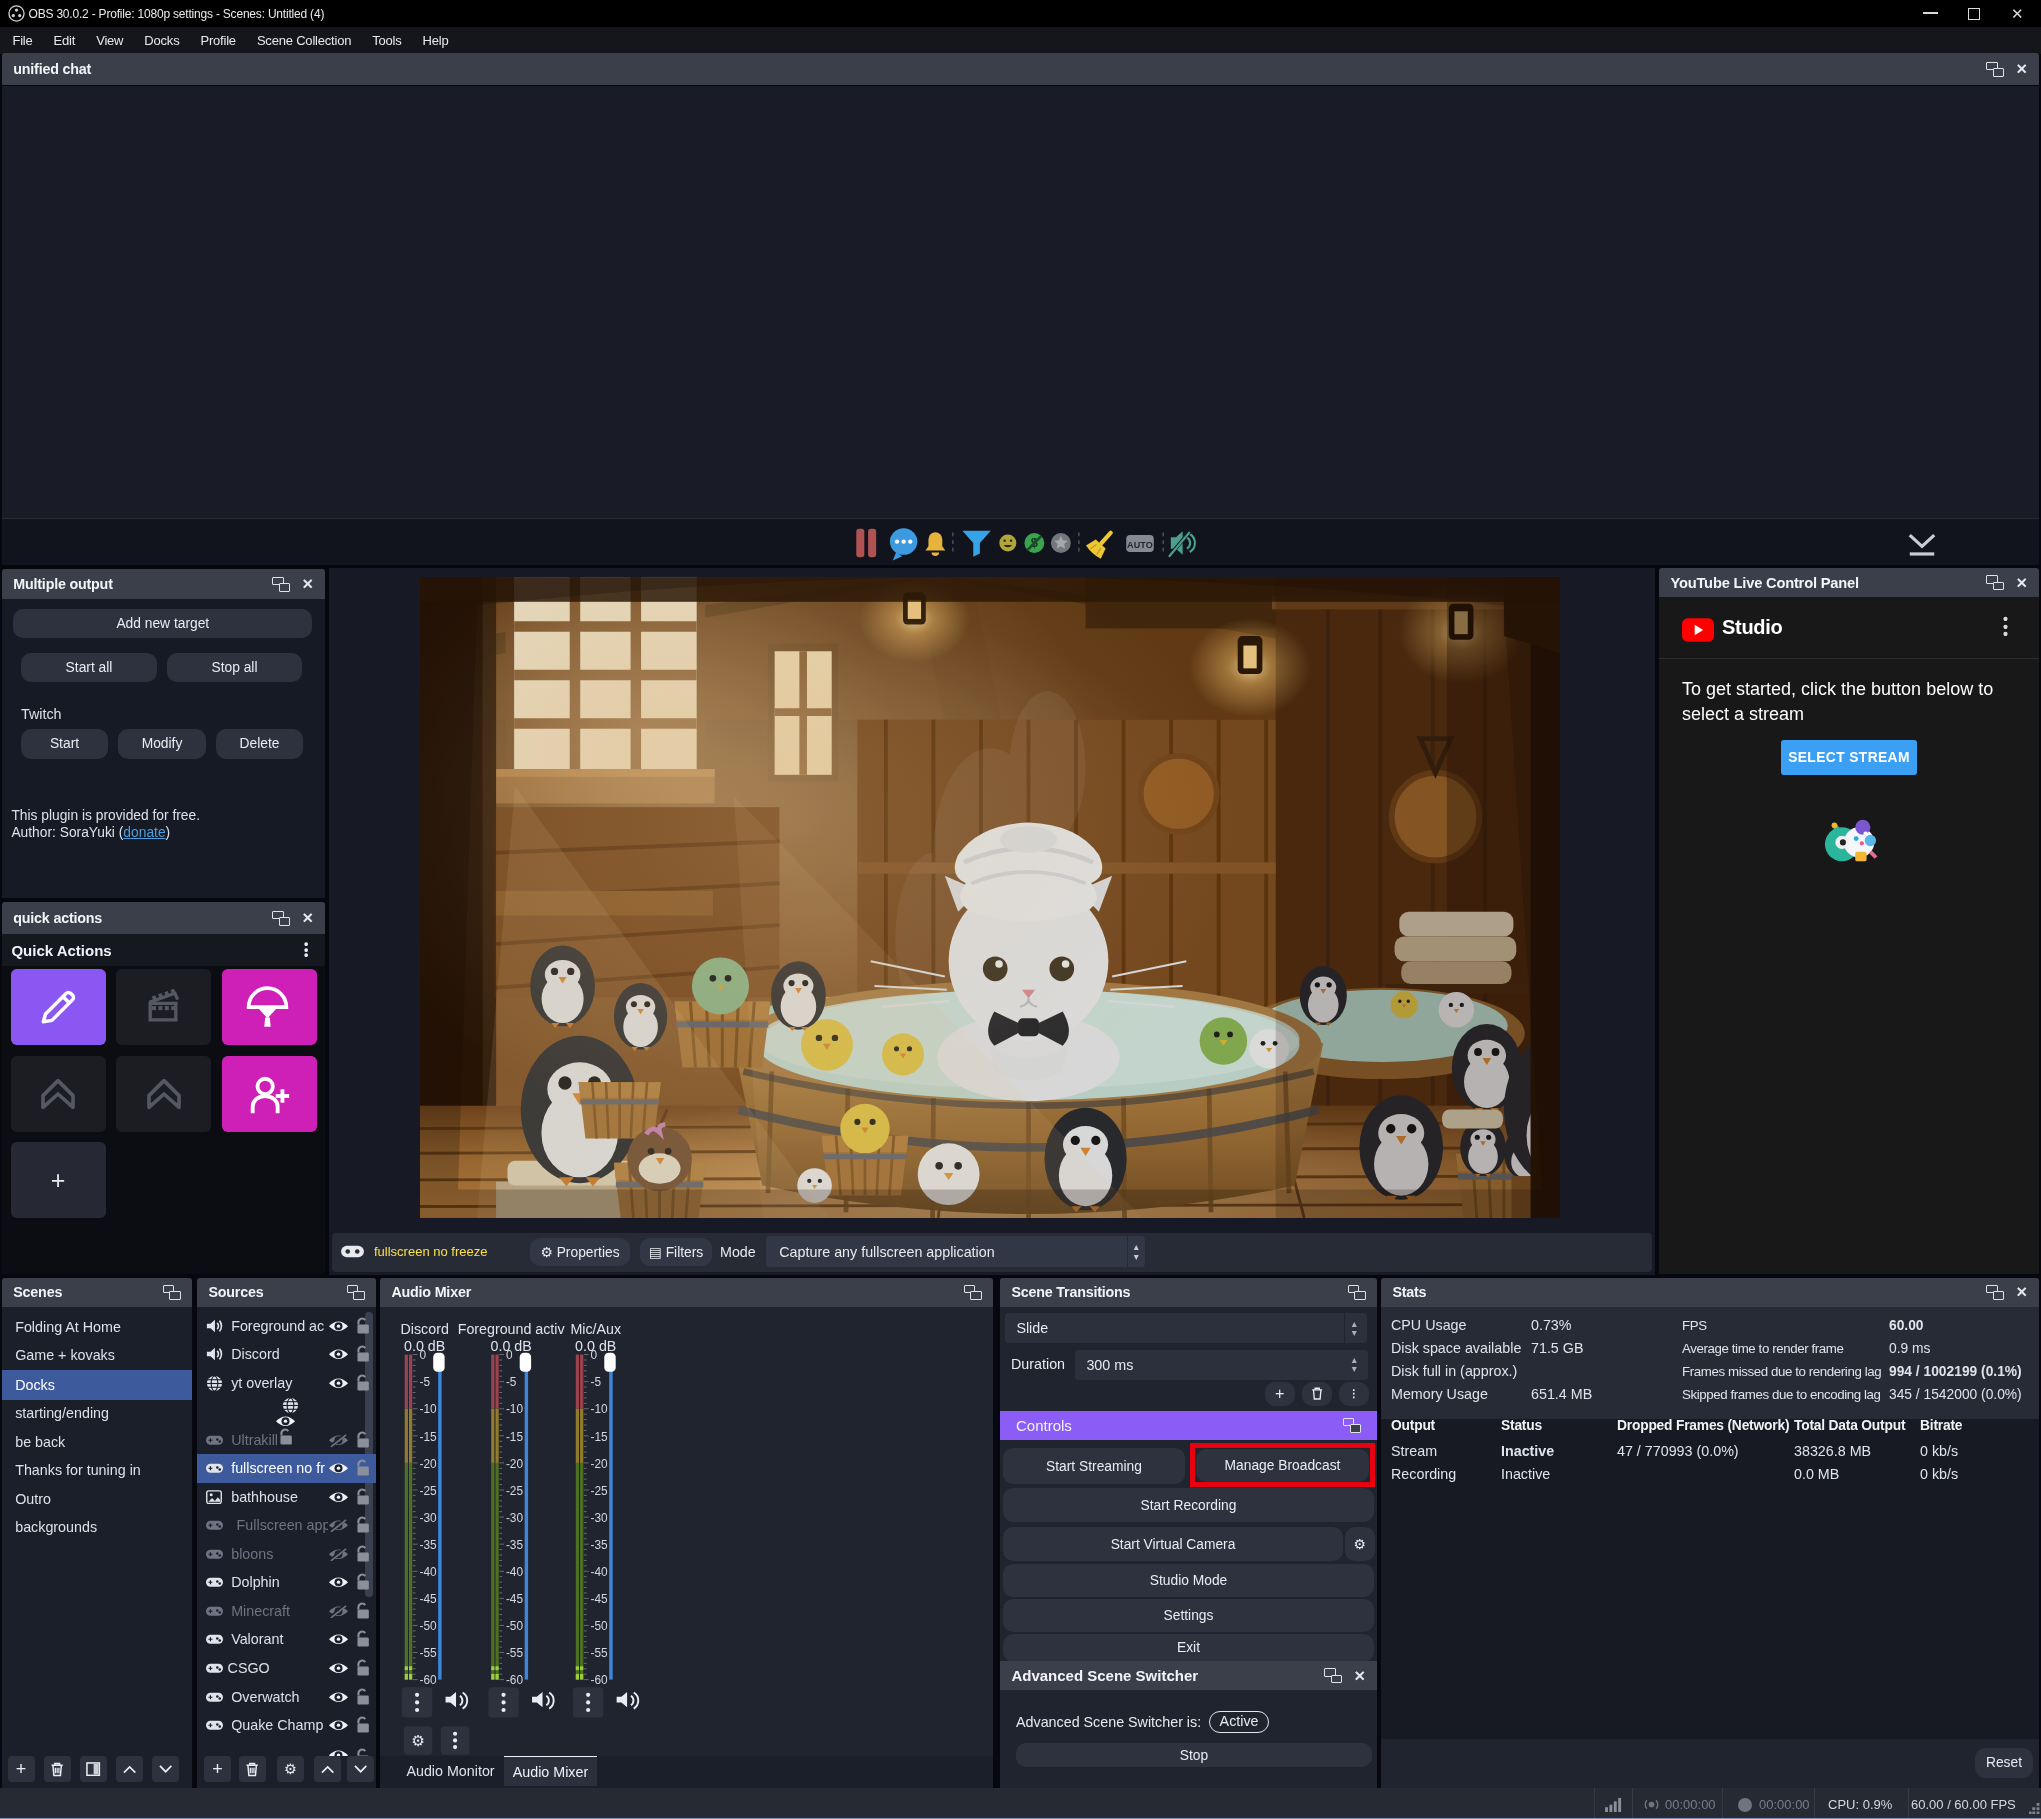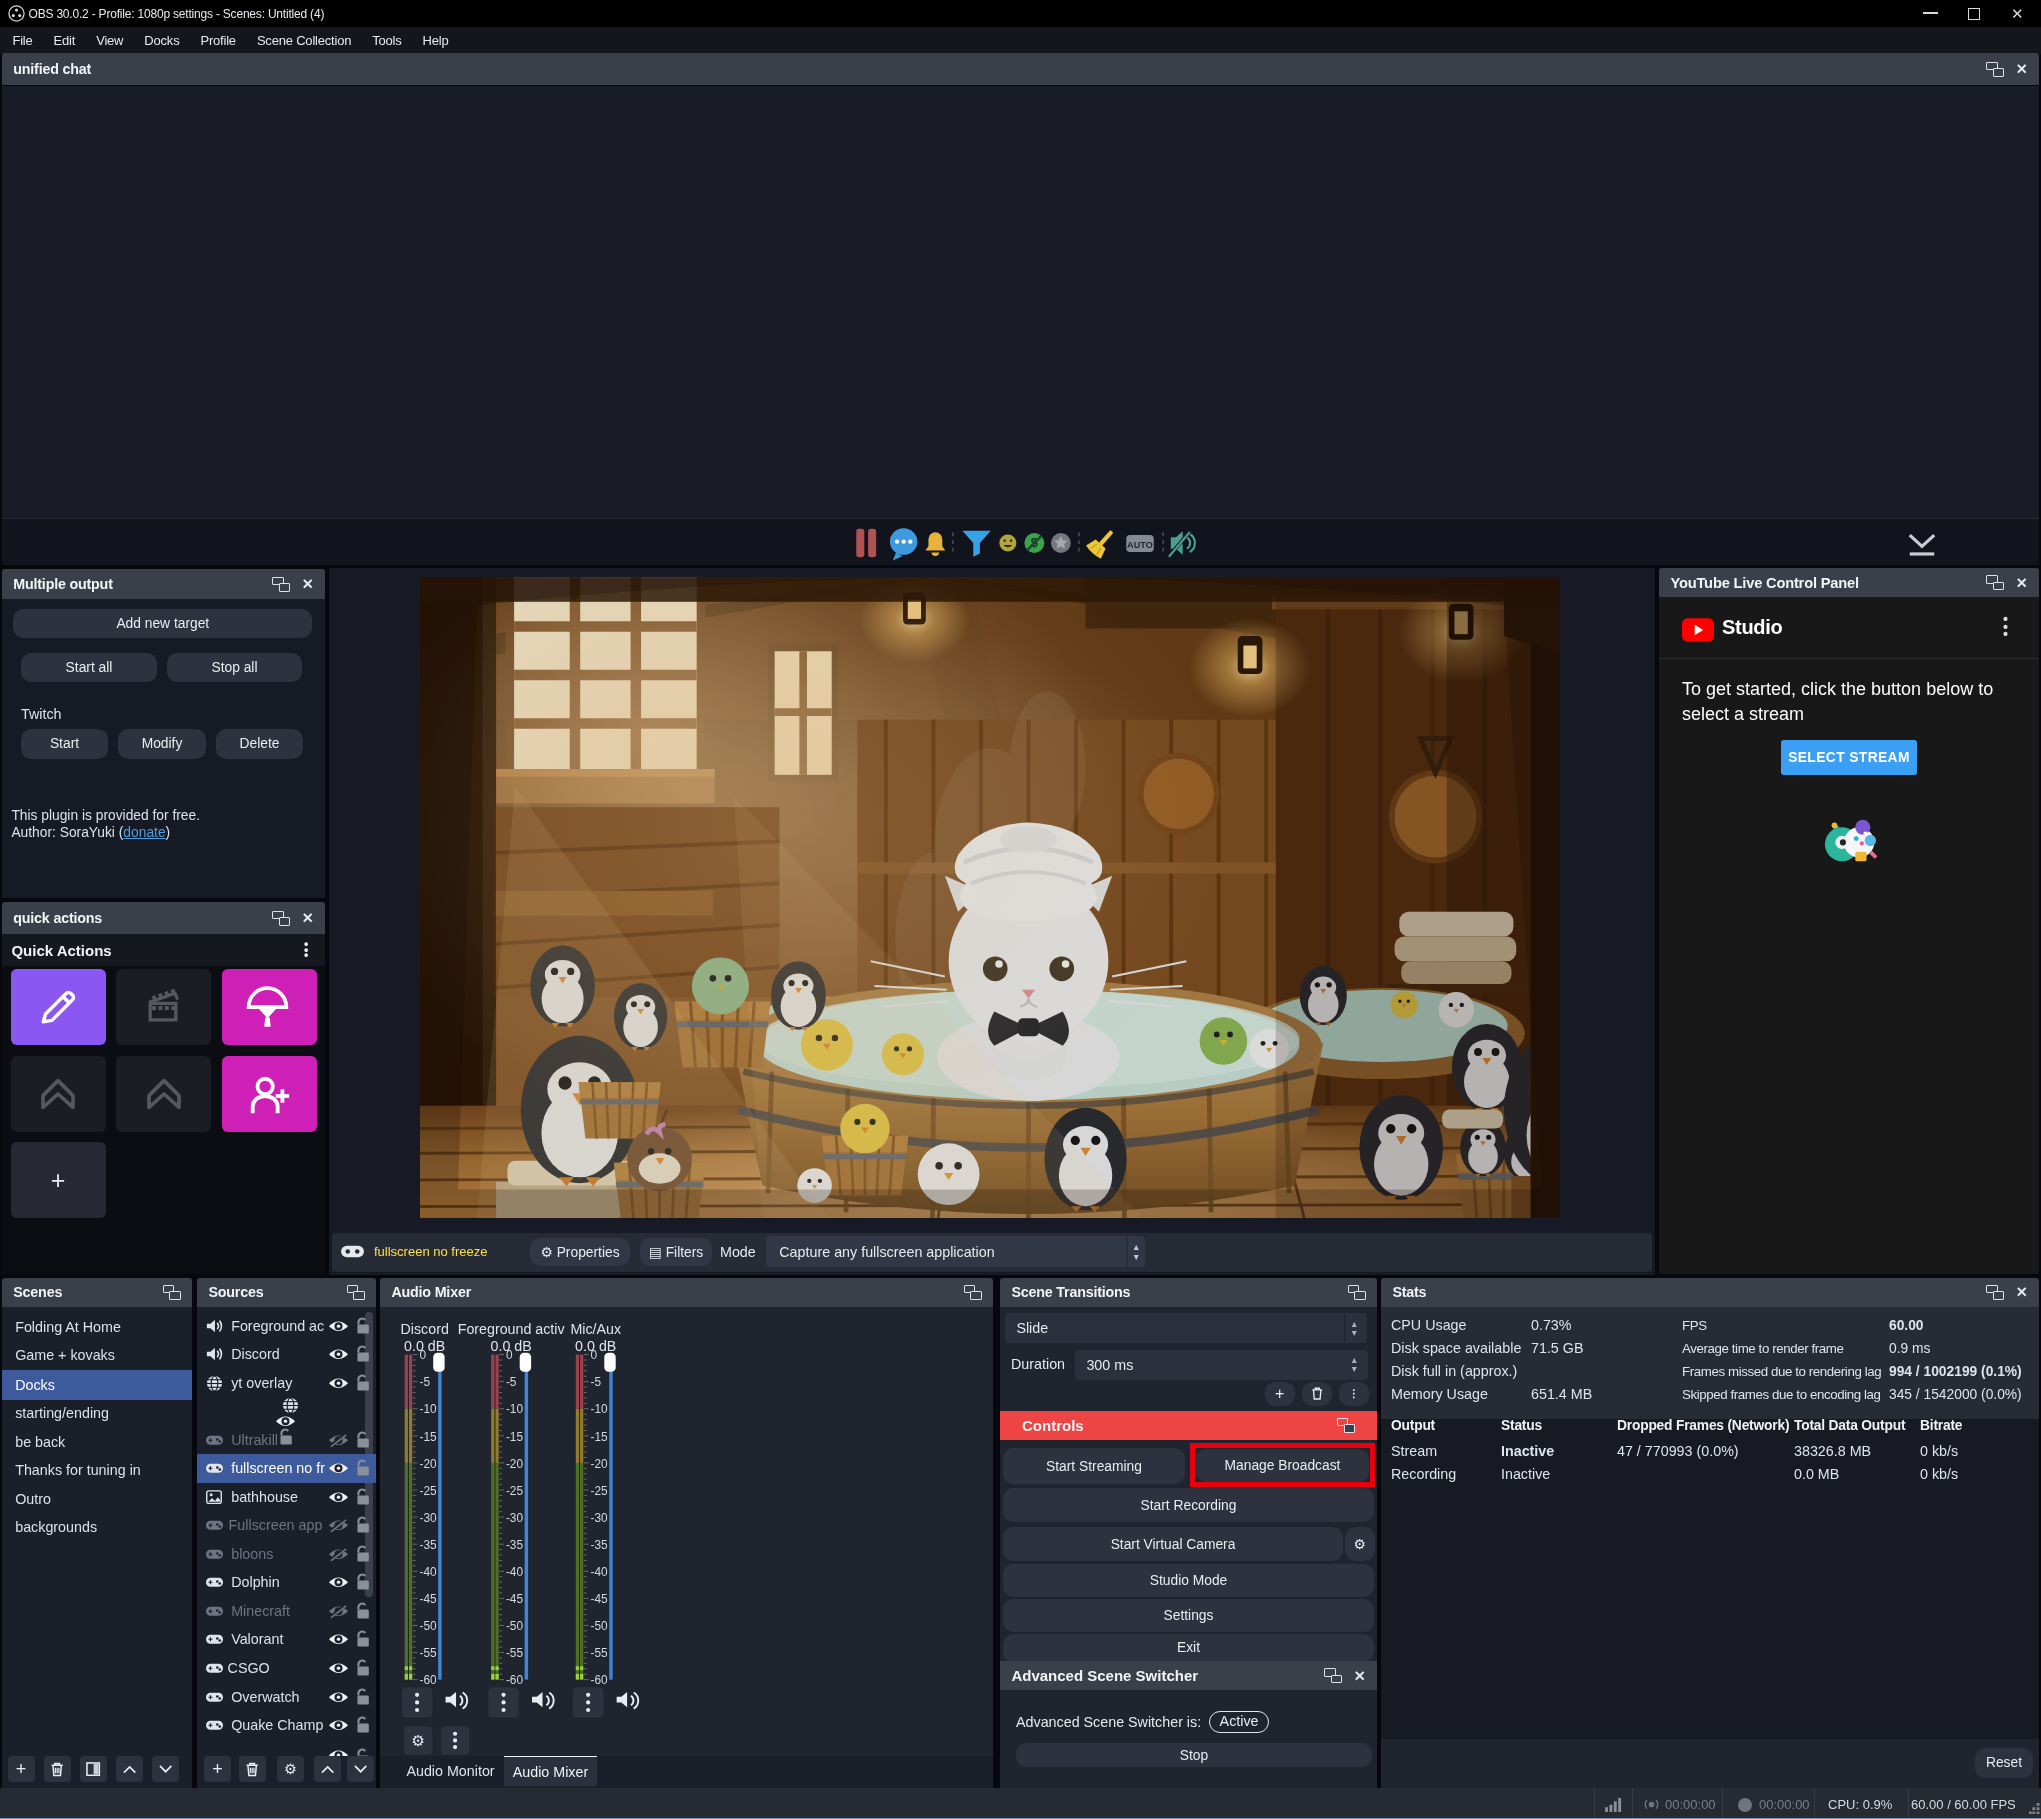--- a/index.html
+++ b/index.html
@@ -577,21 +577,21 @@
 <div class="abs" style="left:1075px;top:1350px;width:293px;height:29.5px;background:#2b303c;border-radius:3.8px;color:#e7eaee;font-size:14.3px;display:flex;align-items:center;padding:0 11.4px">300 ms</div>
 <div class="abs" style="left:1350px;top:1356px;color:#aab0ba;font-size:8.6px;line-height:8.6px;text-align:center">▲<br>▼</div>
 <div class="btn" style="left:1265px;top:1382px;width:29.5px;height:24px;font-size:16px;font-weight:300">+</div>
 <div class="btn" style="left:1302px;top:1382px;width:29.5px;height:24px">
     <svg width="12.4" height="13.3" viewBox="0 0 15 16">
       <path d="M1.5 3.5 h12 M5 3 v-1.5 h5 V3 M3 3.5 l1 11 h7 l1 -11" fill="none" stroke="#e9ecf1" stroke-width="1.6"></path>
     </svg>
   </div>
 <div class="btn" style="left:1339px;top:1382px;width:29.5px;height:24px;font-size:10.5px;line-height:3.8px;font-weight:bold">⋮</div>
 
-<div class="abs" style="left:1000px;top:1411px;width:377px;height:28.5px;background:#ef4444;color:#f2f4f7;font-weight:bold;font-size:15px;display:flex;align-items:center;padding:0 22px">Controls<span style="flex:1"></span><span class="pop">
+<div class="abs" style="left:1000px;top:1411px;width:377px;height:28.5px;background:#8b5cf6;color:#f2f4f7;font-weight:normal;font-size:15px;display:flex;align-items:center;padding:0 16px">Controls<span style="flex:1"></span><span class="pop">
       <i></i>
       <b></b>
     </span></div>
 <div class="abs" style="left:1000px;top:1440px;width:377px;height:216px;background:#20242f"></div>
 <div class="btn" style="left:1003px;top:1448px;width:182px;height:36px">Start Streaming</div>
 <div class="abs" style="left:1190px;top:1443px;width:185px;height:44px;border:5.7px solid #e8000e"></div>
 <div class="btn" style="left:1196px;top:1449px;width:173px;height:33px">Manage Broadcast</div>
 <div class="btn" style="left:1003px;top:1488px;width:371px;height:34px">Start Recording</div>
 <div class="btn" style="left:1003px;top:1527px;width:340px;height:34px">Start Virtual Camera</div>
 <div class="btn" style="left:1345px;top:1527px;width:29.5px;height:34px">⚙</div>
@@ -845,21 +845,21 @@
   </div>
 <div class="row" style="left:197px;top:1511px;width:179px;height:28.5px;color:#6e7482;">
     <span style="width:17px;margin-left:8.6px;display:flex">
       <svg width="20" height="13.3" viewBox="0 0 21 14">
         <rect x="0" y="1" width="21" height="11" rx="5.5" fill="#6e7482"></rect>
         <path d="M5.5 4 v5 M3 6.5 h5" stroke="#1b1f2a" stroke-width="1.5"></path>
         <circle cx="14" cy="5.5" r="1.6" fill="#1b1f2a"></circle>
         <circle cx="17" cy="8" r="1.6" fill="#1b1f2a"></circle>
       </svg>
     </span>
-    <span style="margin-left:6px;flex:1;overflow:hidden;white-space:nowrap">Fullscreen app</span>
+    <span style="margin-left:14px;flex:1;overflow:hidden;white-space:nowrap">Fullscreen app</span>
     <span style="width:23px;display:flex">
       <svg width="21" height="14.3" viewBox="0 0 22 15">
         <path d="M1 7.5 Q11 -2.5 21 7.5 Q11 17.5 1 7.5 z" fill="#6e7482"></path>
         <circle cx="11" cy="7.5" r="4.2" fill="#1b1f2a"></circle>
         <circle cx="11" cy="7.5" r="1.8" fill="#6e7482"></circle>
         <line x1="3" y1="13.5" x2="19" y2="1" stroke="#1b1f2a" stroke-width="3.4"></line>
         <line x1="3" y1="14.5" x2="19" y2="2" stroke="#6e7482" stroke-width="1.8"></line>
       </svg>
     </span>
     <span style="width:25px;display:flex;justify-content:center">

